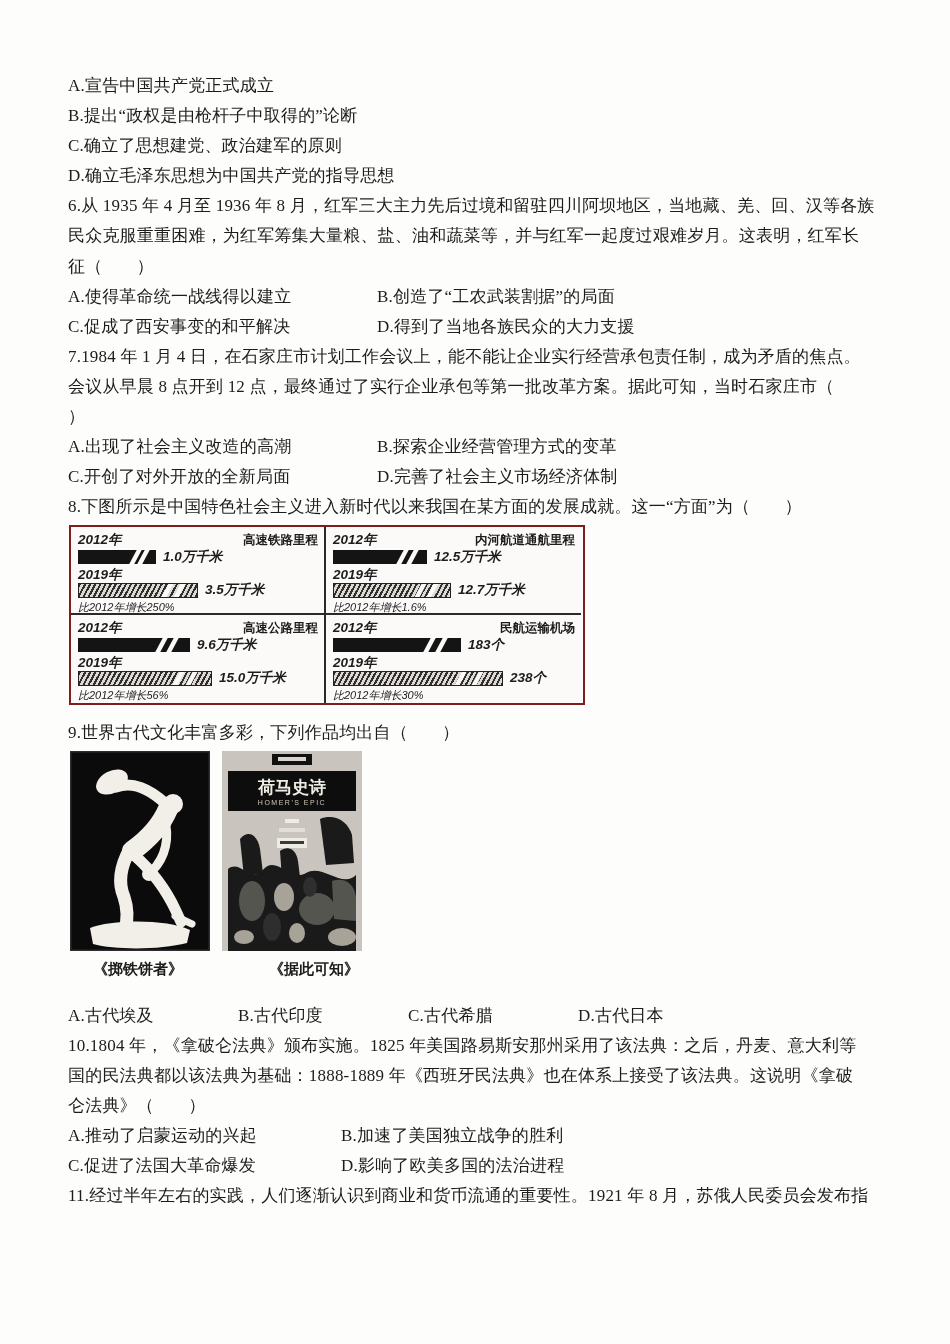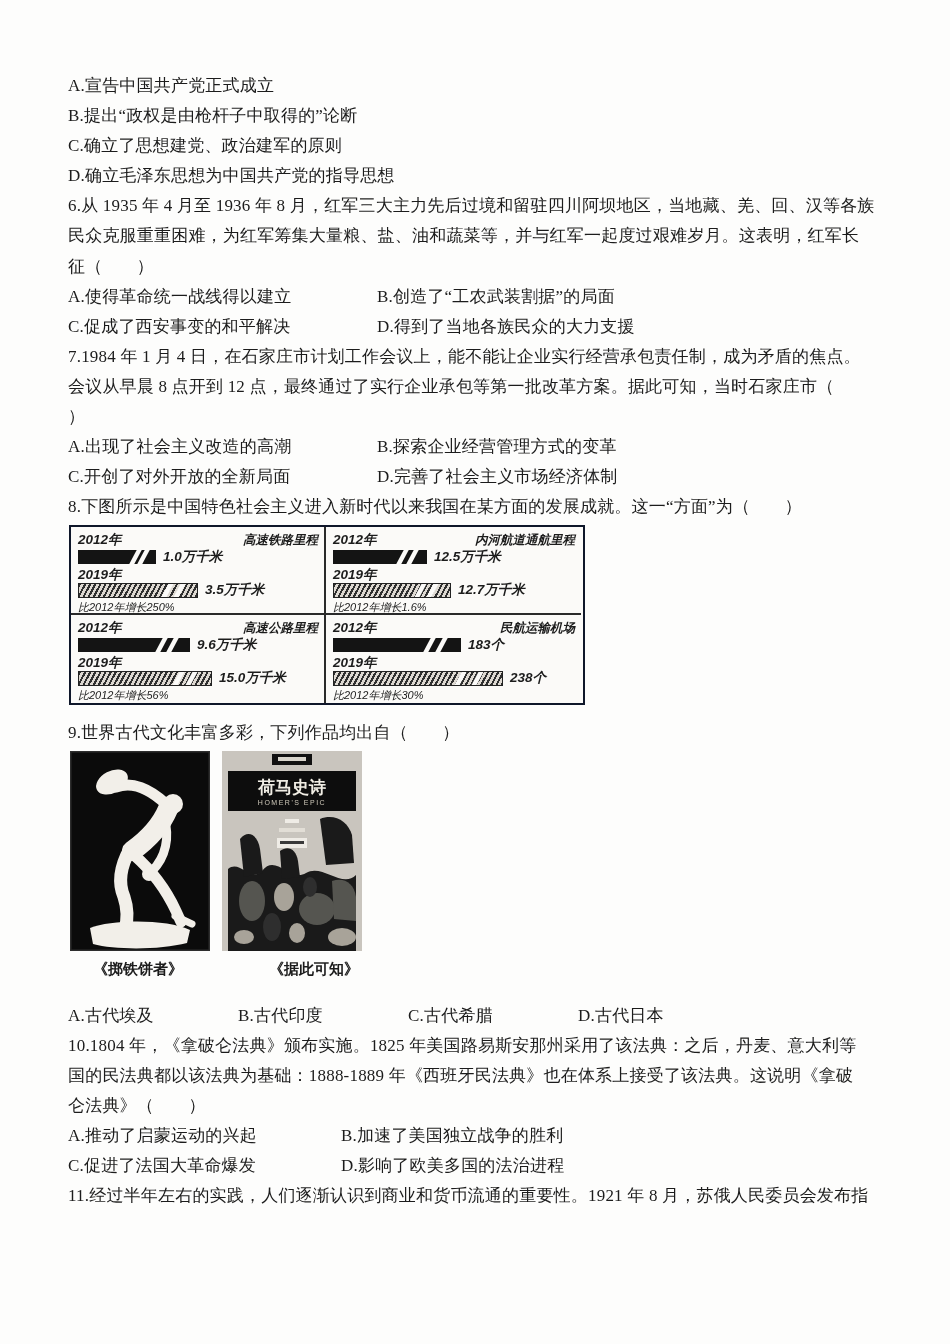--- a/index.html
+++ b/index.html
@@ -13,31 +13,31 @@
   }
   .doc{position:absolute;left:68px;top:71px;width:866px;}
   .ln{height:30.1px;line-height:30.1px;font-size:17px;white-space:nowrap;letter-spacing:.2px;}
   .colAB{display:inline-block;width:309px;}
   .colAB10{display:inline-block;width:273px;}
   .c4{display:inline-block;width:170px;}
 
   
   .chart{
     width:512px;margin:3px 0 13px 1px;
-    border:2px solid #0f172a;
+    border:2px solid #7f1d1d;
     display:grid;grid-template-columns:255px 255px;
     background:#fbfaf8;
     font-family:"Liberation Sans","DejaVu Sans",sans-serif;
   }
   .cell{padding:4px 6px 2px 7px;box-sizing:border-box;height:88px;}
   .cell.bR{border-right:2px solid #2a2a2a;}
   .cell.bB{border-bottom:2px solid #2a2a2a;}
   .crow1{display:flex;justify-content:space-between;align-items:baseline;height:17px;}
   .cyear{font-weight:700;font-size:13.5px;font-style:italic;}
-  .ctitle{font-weight:700;font-size:12.5px;font-style:italic;}
+  .ctitle{font-weight:700;font-size:12.5px;}
   .brow{display:flex;align-items:center;height:18px;}
   .bar{position:relative;height:14px;overflow:hidden;}
   .bar.b12{background:#141414;}
   .bar.b19{
     background:repeating-linear-gradient(118deg,#2f2f2f 0 2px,#ded9d2 2px 4.5px);
     border:1px solid #222;height:13px;
   }
   .cut{position:absolute;top:-2px;bottom:-2px;width:5px;background:#fbfaf8;transform:skewX(-28deg);}
   .cut.c1{right:13%;}
   .cut.c2{right:23%;}

